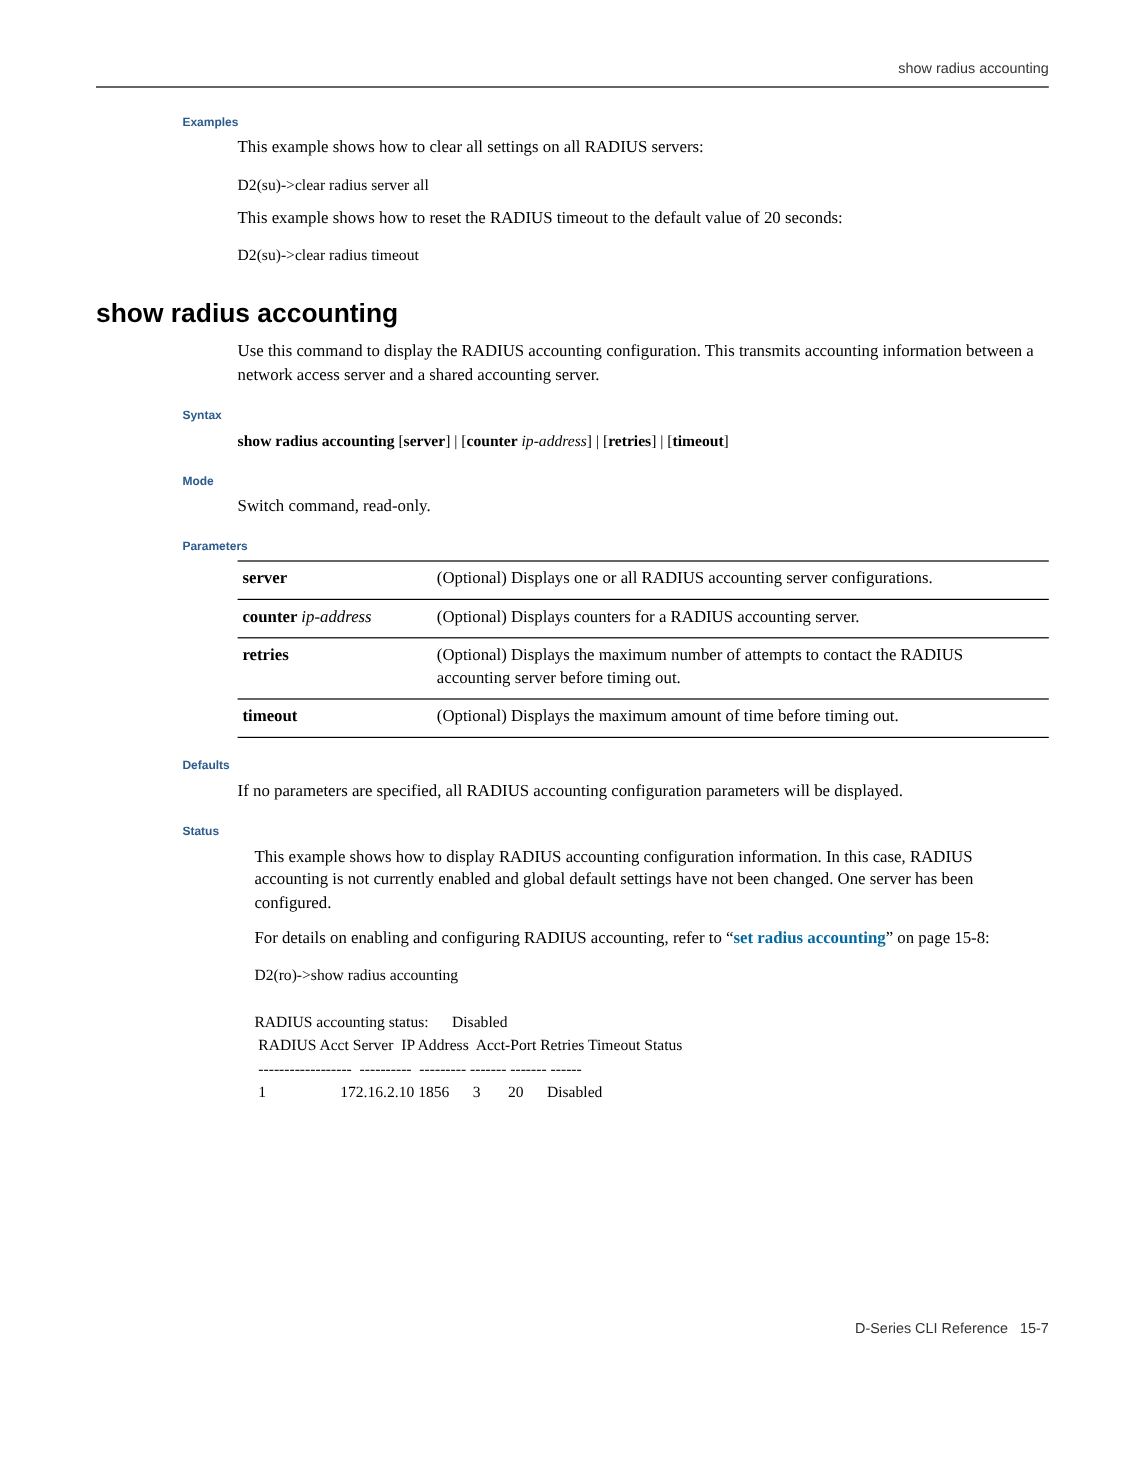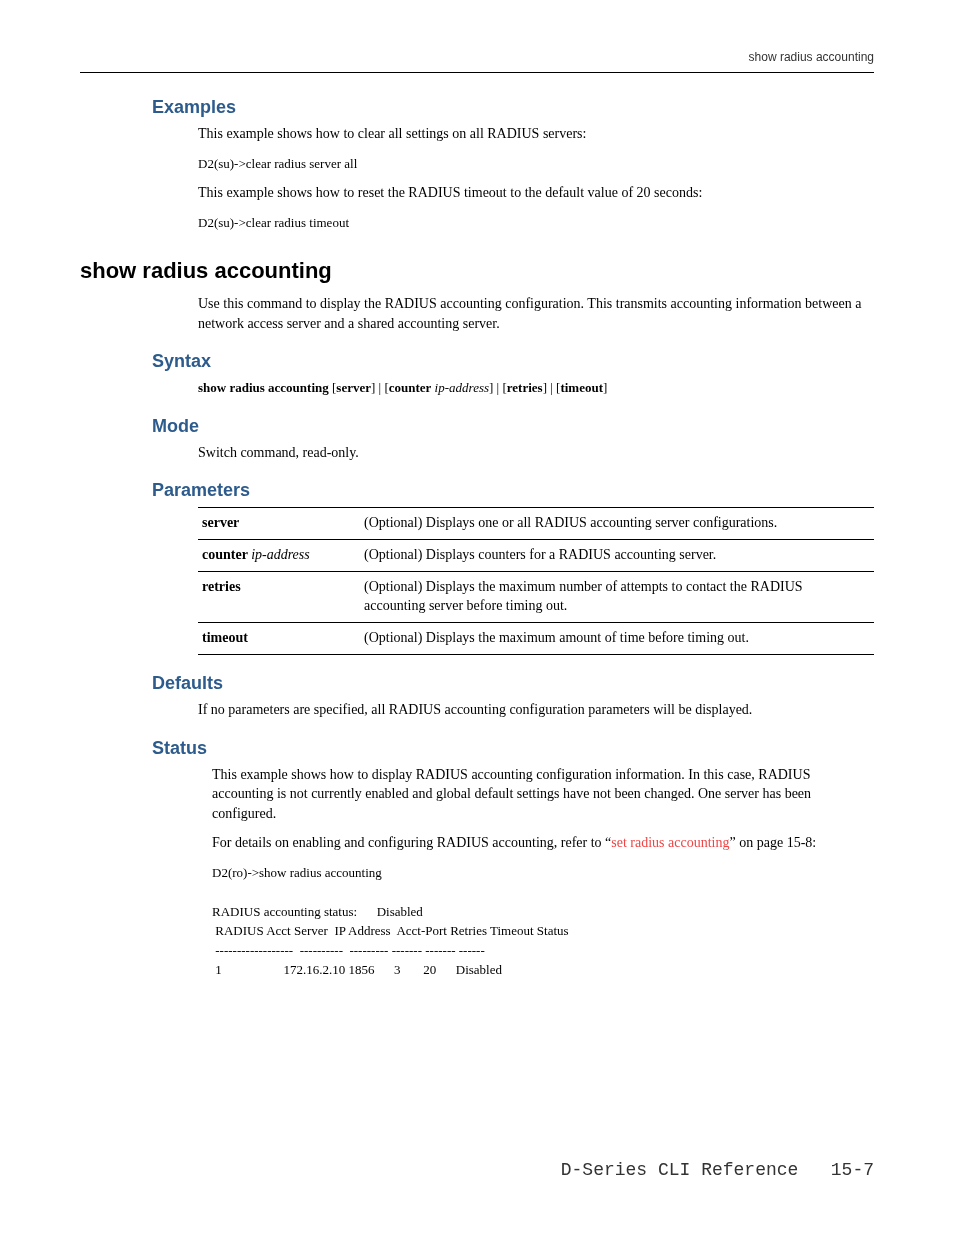--- a/index.html
+++ b/index.html
@@ -22,21 +22,21 @@
     padding-bottom: 8px;
     border-bottom: 1px solid #000;
     margin-bottom: 24px;
   }
   .content-block {
     margin-left: 118px;
   }
   h2.section-heading {
     font-family: Helvetica, Arial, sans-serif;
     font-weight: bold;
-    font-size: 18px;
+    font-size: 10px;
     color: #2C5B8C;
     margin: 18px 0 6px 0;
   }
   .section-heading-wrap {
     margin-left: 72px;
   }
   h1.command-heading {
     font-family: Helvetica, Arial, sans-serif;
     font-weight: bold;
     font-size: 22px;
@@ -69,24 +69,24 @@
     line-height: 1.35;
   }
   table.params td.key {
     width: 150px;
     font-weight: bold;
   }
   table.params td.key .var {
     font-weight: normal;
     font-style: italic;
   }
-  a.doclink { color: #ef4444; text-decoration: none; }
+  a.doclink { color: #0369a1; text-decoration: none; font-weight: bold; }
   .footer {
-    font-family: Liberation Mono, monospace;
-    font-size: 18px;
+    font-family: Liberation Sans, sans-serif;
+    font-size: 12px;
     color: #333;
     text-align: right;
     position: relative;
     margin-top: 180px;
   }
 </style>
 </head>
 <body>
 
 <div class="page">

